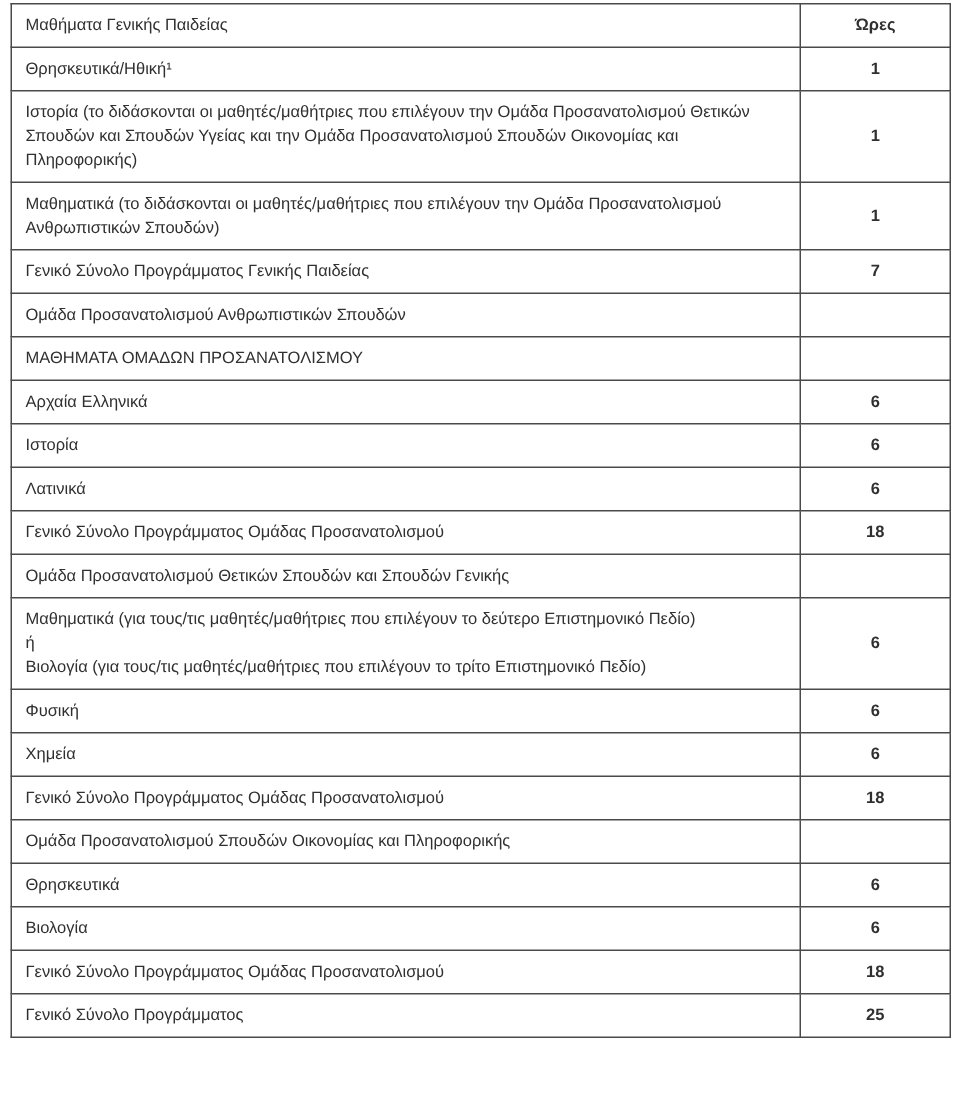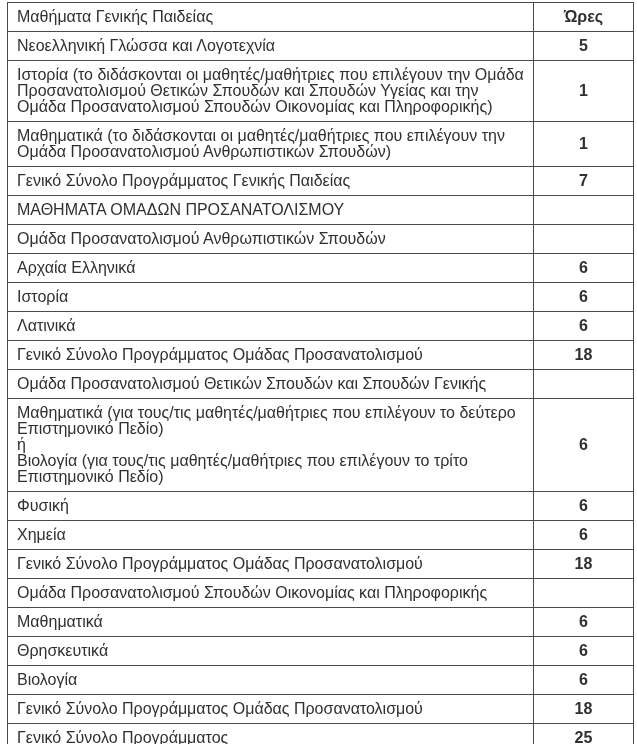--- a/index.html
+++ b/index.html
@@ -17,21 +17,21 @@
   }
   table.curriculum {
     border-collapse: collapse;
     width: 626px;
     table-layout: fixed;
   }
   .curriculum col.col-subject { width: 526px; }
   .curriculum col.col-hours   { width: 100px; }
   .curriculum th, .curriculum td {
     border: 1px solid #4a4a4a;
-    font-size: 16px;
+    font-size: 11px;
     font-weight: normal;
     line-height: 16px;
     padding: 6px 9px;
     vertical-align: middle;
     background: #ffffff;
   }
   .curriculum th.subject-head,
   .curriculum td.subject-cell {
     text-align: left;
     white-space: pre-line;
@@ -52,48 +52,48 @@
     <col class="col-subject">
     <col class="col-hours">
   </colgroup>
   <thead>
     <tr>
       <th class="subject-head">Μαθήματα Γενικής Παιδείας</th>
       <th class="hours-head">Ώρες</th>
     </tr>
   </thead>
   <tbody>
+  <tr>
+    <td class="subject-cell">Θρησκευτικά/Ηθική¹</td>
+    <td class="hours-cell">1</td>
+  </tr>
 
-  <tr>
-    <td class="subject-cell">Νεοελληνική Γλώσσα και Λογοτεχνία</td>
-    <td class="hours-cell">5</td>
-  </tr>
 
   <tr>
     <td class="subject-cell">Ιστορία (το διδάσκονται οι μαθητές/μαθήτριες που επιλέγουν την Ομάδα Προσανατολισμού Θετικών Σπουδών και Σπουδών Υγείας και την Ομάδα Προσανατολισμού Σπουδών Οικονομίας και Πληροφορικής)</td>
     <td class="hours-cell">1</td>
   </tr>
 
   <tr>
     <td class="subject-cell">Μαθηματικά (το διδάσκονται οι μαθητές/μαθήτριες που επιλέγουν την Ομάδα Προσανατολισμού Ανθρωπιστικών Σπουδών)</td>
     <td class="hours-cell">1</td>
   </tr>
 
   <tr>
     <td class="subject-cell">Γενικό Σύνολο Προγράμματος Γενικής Παιδείας</td>
     <td class="hours-cell">7</td>
   </tr>
 
   <tr>
-    <td class="subject-cell">ΜΑΘΗΜΑΤΑ ΟΜΑΔΩΝ ΠΡΟΣΑΝΑΤΟΛΙΣΜΟΥ</td>
+    <td class="subject-cell">Ομάδα Προσανατολισμού Ανθρωπιστικών Σπουδών</td>
     <td class="hours-cell"></td>
   </tr>
 
   <tr>
-    <td class="subject-cell">Ομάδα Προσανατολισμού Ανθρωπιστικών Σπουδών</td>
+    <td class="subject-cell">ΜΑΘΗΜΑΤΑ ΟΜΑΔΩΝ ΠΡΟΣΑΝΑΤΟΛΙΣΜΟΥ</td>
     <td class="hours-cell"></td>
   </tr>
 
   <tr>
     <td class="subject-cell">Αρχαία Ελληνικά</td>
     <td class="hours-cell">6</td>
   </tr>
 
   <tr>
     <td class="subject-cell">Ιστορία</td>
@@ -135,24 +135,20 @@
   <tr>
     <td class="subject-cell">Γενικό Σύνολο Προγράμματος Ομάδας Προσανατολισμού</td>
     <td class="hours-cell">18</td>
   </tr>
 
   <tr>
     <td class="subject-cell">Ομάδα Προσανατολισμού Σπουδών Οικονομίας και Πληροφορικής</td>
     <td class="hours-cell"></td>
   </tr>
 
-  <tr>
-    <td class="subject-cell">Μαθηματικά</td>
-    <td class="hours-cell">6</td>
-  </tr>
 
   <tr>
     <td class="subject-cell">Θρησκευτικά</td>
     <td class="hours-cell">6</td>
   </tr>
 
   <tr>
     <td class="subject-cell">Βιολογία</td>
     <td class="hours-cell">6</td>
   </tr>

